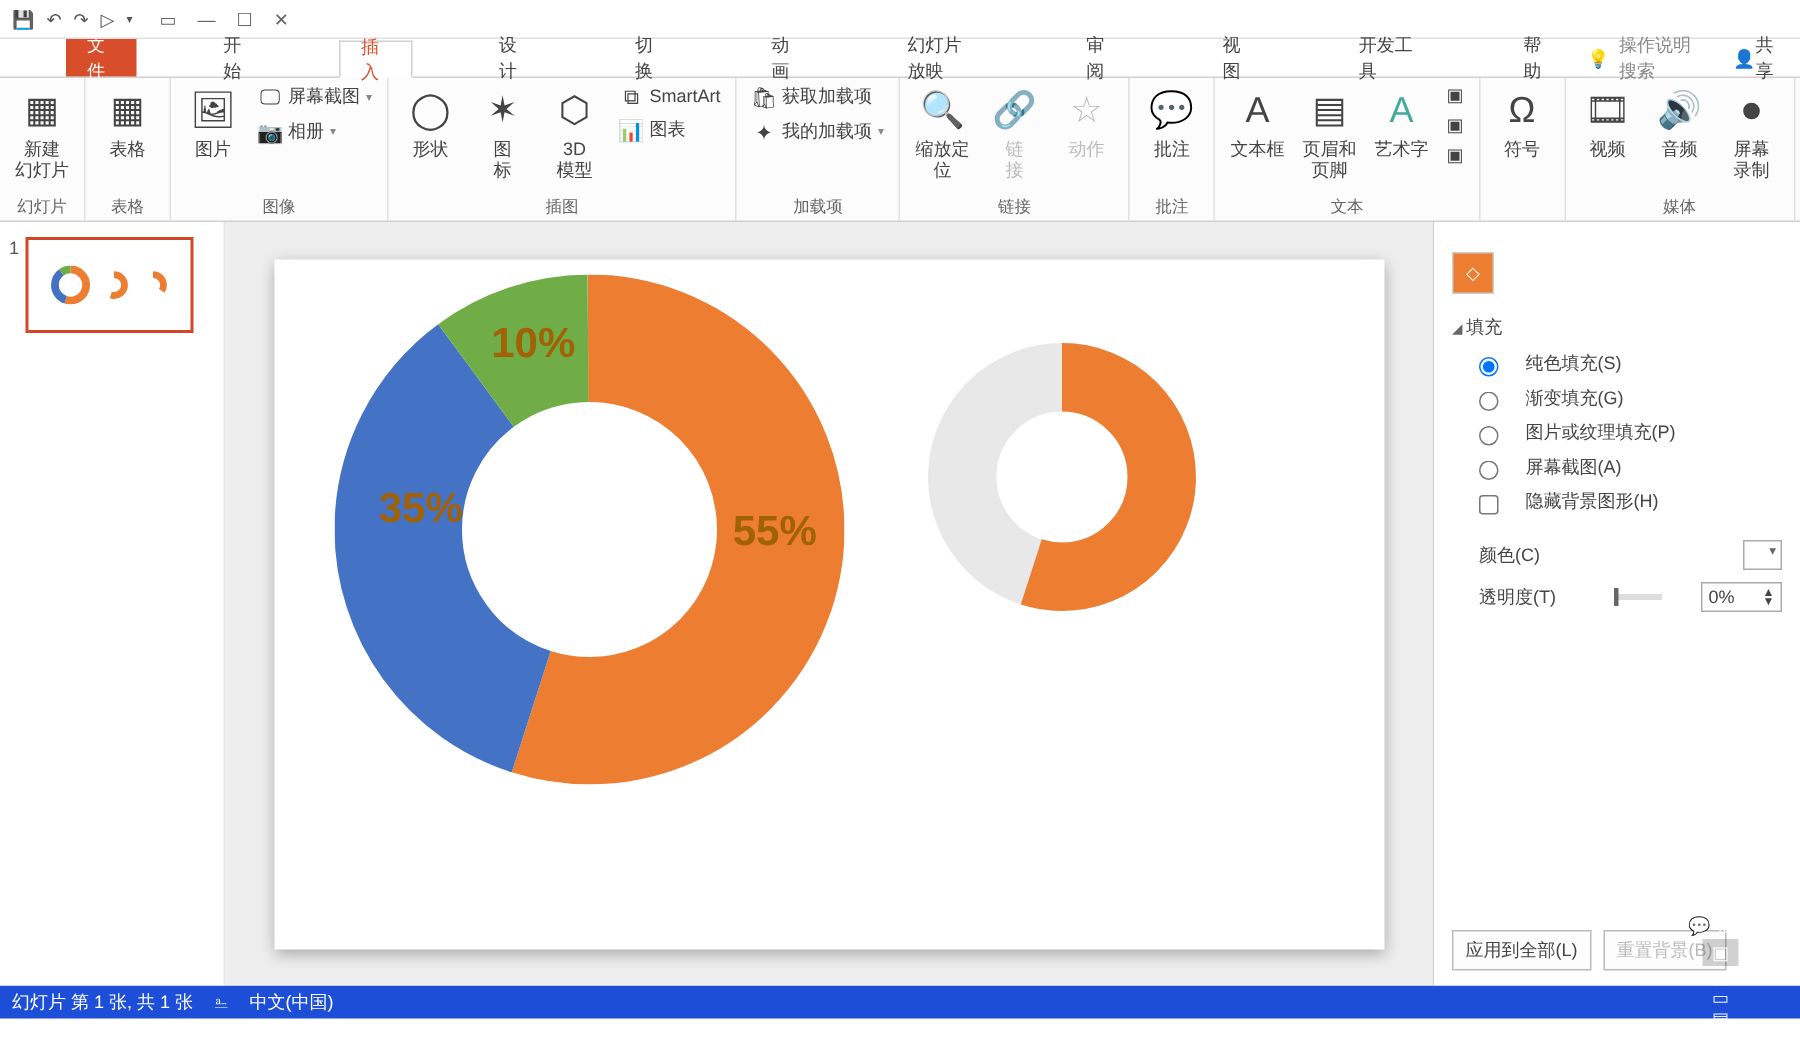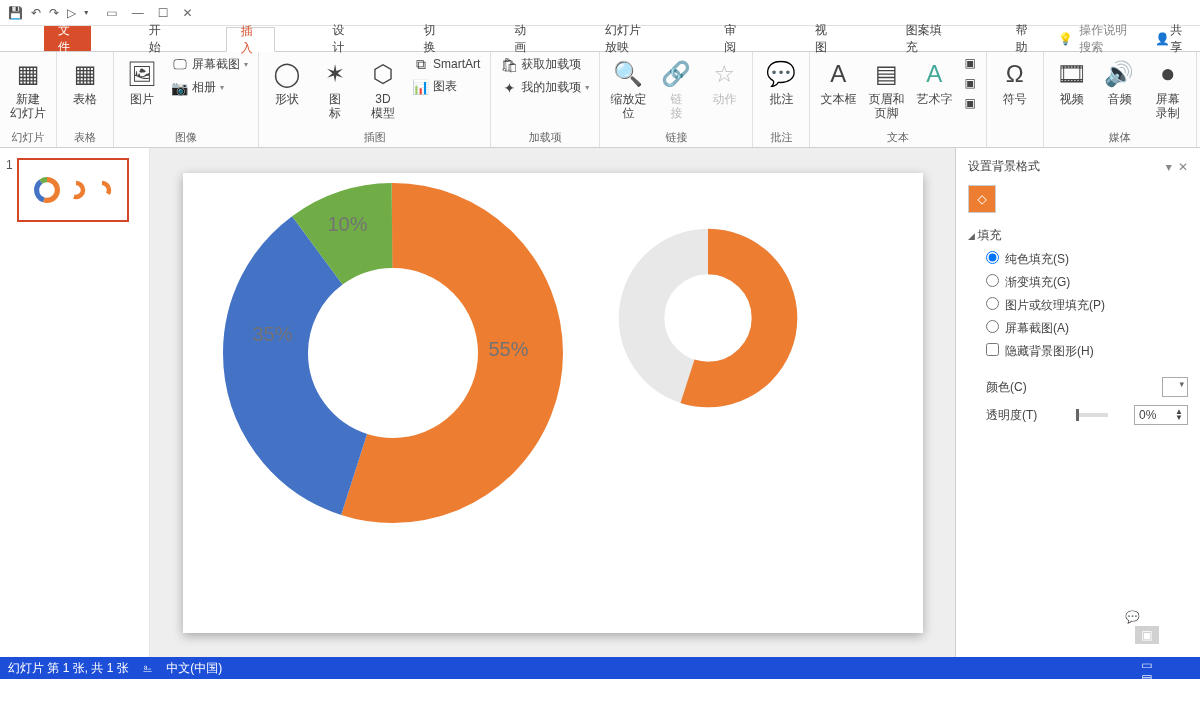--- a/index.html
+++ b/index.html
@@ -27,28 +27,28 @@
 .vstack{display:flex;flex-direction:column;gap:2px;}
 .disabled{color:#bbb;}
 .workspace{display:flex;height:509px;}
 .slidepanel{width:150px;background:#fff;border-right:1px solid #e5e5e5;padding:10px 6px;}
 .thumb-wrap{display:flex;gap:4px;}
 .thumb-num{color:#555;}
 .thumb{width:112px;height:64px;border:2px solid #d24726;background:#fff;display:flex;align-items:center;justify-content:center;gap:6px;}
 .editor{flex:1;background:#eee;position:relative;display:flex;align-items:center;justify-content:center;}
 .slide{width:740px;height:460px;background:#fff;box-shadow:0 3px 10px rgba(0,0,0,0.3);position:relative;}
 .donut-svg{position:absolute;}
-.dlabel{position:absolute;color:#737373;font-size:20px;font-weight:normal;}
+.dlabel{position:absolute;color:#a16207;font-size:28px;font-weight:bold;}
 .pane{width:245px;border-left:1px solid #d0d0d0;background:#fff;display:flex;flex-direction:column;padding:10px 12px;}
 .pane-title{color:#444;font-size:16px;display:flex;justify-content:space-between;align-items:center;}
 .pane-title .ctl{color:#888;font-size:11px;}
 .pane-icon{width:28px;height:28px;border:1px solid #ccc;background:#ed7d31;margin:10px 0;display:flex;align-items:center;justify-content:center;color:#fff;}
 .section-hd{color:#444;padding:4px 0;cursor:pointer;}
 .section-hd::before{content:"◢ ";font-size:9px;color:#666;}
-.radio-row,.check-row{display:flex;align-items:flex-start;gap:6px;padding:3px 0 3px 18px;color:#444;}
+.radio-row,.check-row{display:flex;align-items:flex-end;gap:18px;padding:3px 0 3px 18px;color:#444;}
 .radio-row input,.check-row input{margin:0;}
 .field-row{display:flex;align-items:center;padding:4px 0 4px 18px;gap:20px;color:#444;}
 .field-row .lbl{flex:0 0 64px;}
 .color-swatch{width:26px;height:20px;border:1px solid #aaa;background:#fff;margin-left:auto;cursor:pointer;position:relative;}
 .color-swatch::after{content:"▾";position:absolute;right:3px;top:1px;font-size:9px;color:#666;}
 .slider{flex:1;height:4px;background:#ddd;margin:0 6px;position:relative;}
 .slider::before{content:"";position:absolute;left:0;top:-4px;width:3px;height:12px;background:#666;}
 .spin{width:54px;height:20px;border:1px solid #aaa;padding:0 4px;display:flex;align-items:center;justify-content:space-between;}
 .pane-footer{margin-top:auto;display:flex;gap:8px;}
 .pbtn{border:1px solid #bbb;padding:4px 8px;background:#fdfdfd;cursor:pointer;color:#444;}
@@ -83,21 +83,21 @@
 <div class="tabs">
   <div class="tab file">文件</div>
   <div class="tab">开始</div>
   <div class="tab active">插入</div>
   <div class="tab">设计</div>
   <div class="tab">切换</div>
   <div class="tab">动画</div>
   <div class="tab">幻灯片放映</div>
   <div class="tab">审阅</div>
   <div class="tab">视图</div>
-  <div class="tab">图案填充</div>
+  <div class="tab">开发工具</div>
   <div class="tab">帮助</div>
   <div class="tell">
       <span>💡</span>
       <span>操作说明搜索</span>
     </div>
   <div class="share">👤 <span>共享</span></div>
 </div>
 
 <div class="ribbon">
   <div class="group">
@@ -297,24 +297,20 @@
       <div class="dlabel" style="left:145px;top:40px">10%</div>
 
       <svg class="donut-svg" style="left:430px;top:50px" width="190" height="190" viewBox="0 0 200 200">
         <circle cx="100" cy="100" r="70" fill="none" stroke="#e8e8e8" stroke-width="48"></circle>
         <circle cx="100" cy="100" r="70" fill="none" stroke="#ed7d31" stroke-width="48" stroke-dasharray="241.9 197.92" pathLength="439.82" transform="rotate(-90 100 100)"></circle>
       </svg>
     </div>
   </div>
 
   <div class="pane">
-    <div class="pane-title">
-        <span>设置背景格式</span>
-        <span class="ctl"><span>▾</span>&nbsp;&nbsp;<span>✕</span></span>
-      </div>
     <div class="pane-icon">◇</div>
     <div class="section-hd">填充</div>
     <label class="radio-row">
         <input type="radio" name="fill" checked="" style="">
         <span>纯色填充(S)</span>
       </label>
     <label class="radio-row">
         <input type="radio" name="fill" style="">
         <span>渐变填充(G)</span>
       </label>
@@ -336,20 +332,24 @@
         <span class="color-swatch"></span>
       </div>
     <div class="field-row">
         <span class="lbl">透明度(T)</span>
         <div class="slider"></div>
         <div class="spin">
           <span>0%</span>
           <span style="font-size:8px;line-height:0.7">▲<br>▼</span>
         </div>
       </div>
+    <div class="pane-footer">
+      <div class="pbtn">应用到全部(L)</div>
+      <div class="pbtn dis">重置背景(B)</div>
+    </div>
   </div>
 </div>
 
 <div class="statusbar">
   <span>幻灯片 第 1 张, 共 1 张</span>
   <span>⎁</span>
   <span>中文(中国)</span>
   <div class="right">
     <span class="sb-btn">≐ <span>备注</span></span>
     <span class="sb-btn">💬 <span>批注</span></span>

